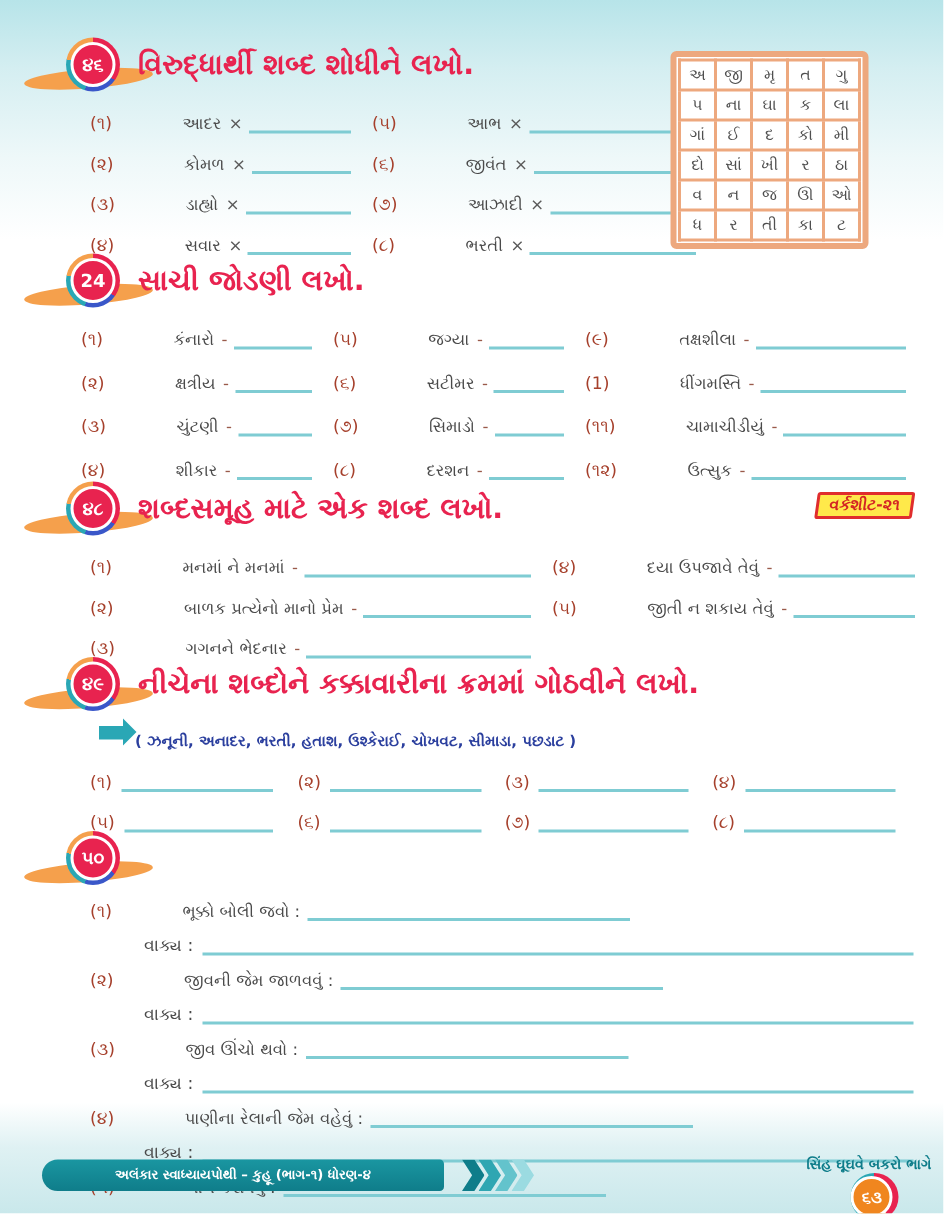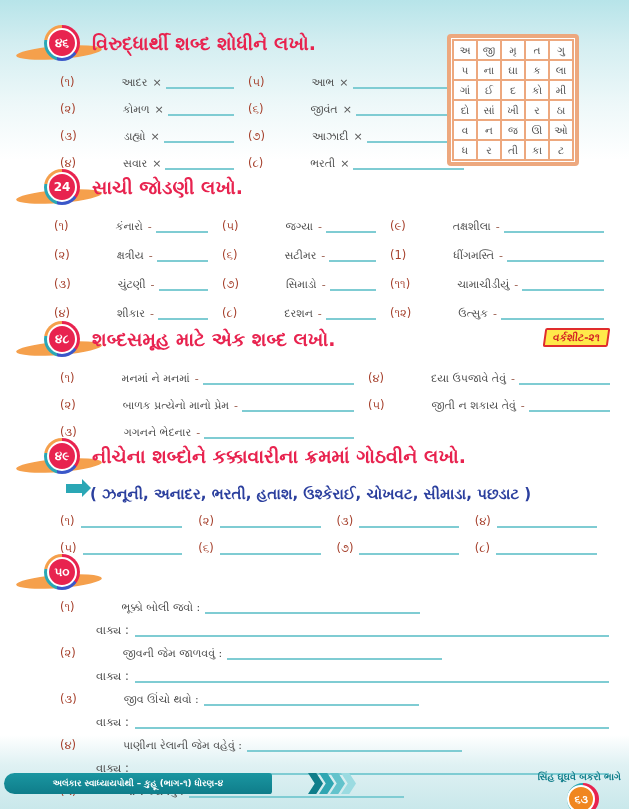--- a/index.html
+++ b/index.html
@@ -32,31 +32,31 @@
   
   .items47{display:grid;grid-auto-flow:column;grid-template-rows:repeat(4,29px);grid-template-columns:168px 168px 228px;margin-left:10px;}
   
   .wrap48{position:relative;}
   .ws-badge{position:absolute;right:4px;top:6px;background:var(--badge_yellow,#ffe94a);border:2px solid #e02d2d;color:#d42424;font-weight:bold;font-size:10.5px;padding:1px 7px;transform:skewX(-8deg);border-radius:2px;z-index:2;}
   .items48{display:grid;grid-auto-flow:column;grid-template-rows:repeat(3,27px);grid-template-columns:308px 256px;margin-left:16px;}
   
   .bankrow{display:flex;align-items:center;height:26px;margin-left:22px;}
   .arrow{width:16px;height:9px;background:var(--teal,#3ab5c1);margin-right:8px;position:relative;flex:0 0 16px;}
   .arrow:after{content:"";position:absolute;right:-9px;top:-4.5px;border-left:9px solid var(--teal,#3ab5c1);border-top:9px solid transparent;border-bottom:9px solid transparent;}
-  .bank{color:var(--wordbank_blue,#2b3f9e);font-weight:bold;font-size:15px;margin-top:12px;}
+  .bank{color:var(--wordbank_blue,#2b3f9e);font-weight:bold;font-size:10px;margin-top:12px;}
   .slots49{display:grid;grid-template-columns:repeat(4,1fr);grid-auto-rows:27px;margin-left:16px;}
   .slot{display:flex;align-items:flex-end;padding-right:16px;}
   
   .idiomrow{display:flex;align-items:flex-end;height:23px;max-width:500px;}
   .sentrow{display:flex;align-items:flex-end;height:23px;padding-right:4px;margin-left:36px;}
   .slabel{color:#4a4a4a;font-size:11.5px;flex:0 0 auto;margin-right:6px;}
   .idblank{flex:0 0 215px;border-bottom:2px solid var(--line_teal,#7fccd3);height:11px;}
   
   .footer{position:absolute;left:0;right:0;bottom:12px;height:26px;}
-  .fbar{position:absolute;left:4px;top:2px;width:268px;height:21px;background:linear-gradient(180deg,#1a96a1,#0f7d8a);border-radius:11px 3px 3px 11px;color:#fff;font-weight:bold;font-size:8.8px;display:flex;align-items:center;justify-content:center;}
+  .fbar{position:absolute;left:28px;top:2px;width:268px;height:21px;background:linear-gradient(180deg,#1a96a1,#0f7d8a);border-radius:11px 3px 3px 11px;color:#fff;font-weight:bold;font-size:8.8px;display:flex;align-items:center;justify-content:center;}
   .chevs{position:absolute;left:312px;top:2px;display:flex;}
   .chev{width:15px;height:21px;margin-left:-4px;clip-path:polygon(0 0,55% 0,100% 50%,55% 100%,0 100%,45% 50%);}
   .fright{position:absolute;right:0;top:0;display:flex;align-items:center;height:26px;flex-direction:column;}
   .ftext{color:#0f7d8a;font-weight:bold;font-size:9.5px;margin-right:8px;}
   .stripes{width:40px;display:flex;flex-direction:column;gap:3px;margin-left:-14px;}
   .stripes div{height:4px;background:var(--teal,#2aa7b5);}
   .pcirc{width:32px;height:32px;border-radius:50%;display:flex;align-items:center;position:relative;z-index:2;flex:0 0 32px;
     background:conic-gradient(var(--accent_red,#e8234f) 0 40%, var(--swoosh_orange,#f5a04c) 40% 62%, var(--teal,#2aa7b5) 62% 100%);}
   .pcirc-inner{width:24px;height:24px;border-radius:50%;background:#f0861f;border:2px solid #fff;color:#fff;font-weight:bold;font-size:11px;display:flex;align-items:center;justify-content:center;}
 </style>

